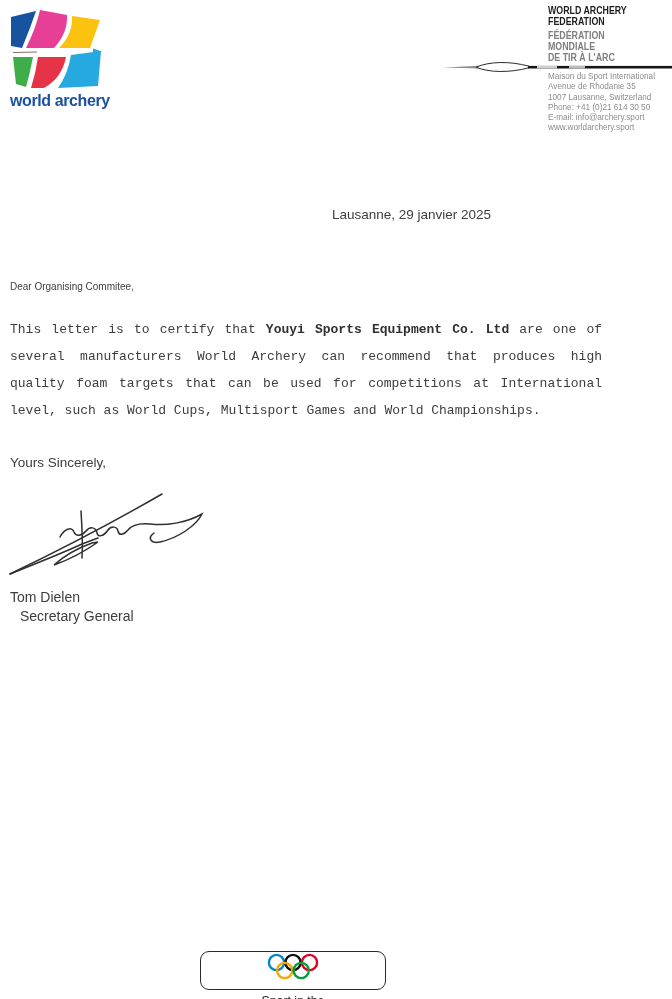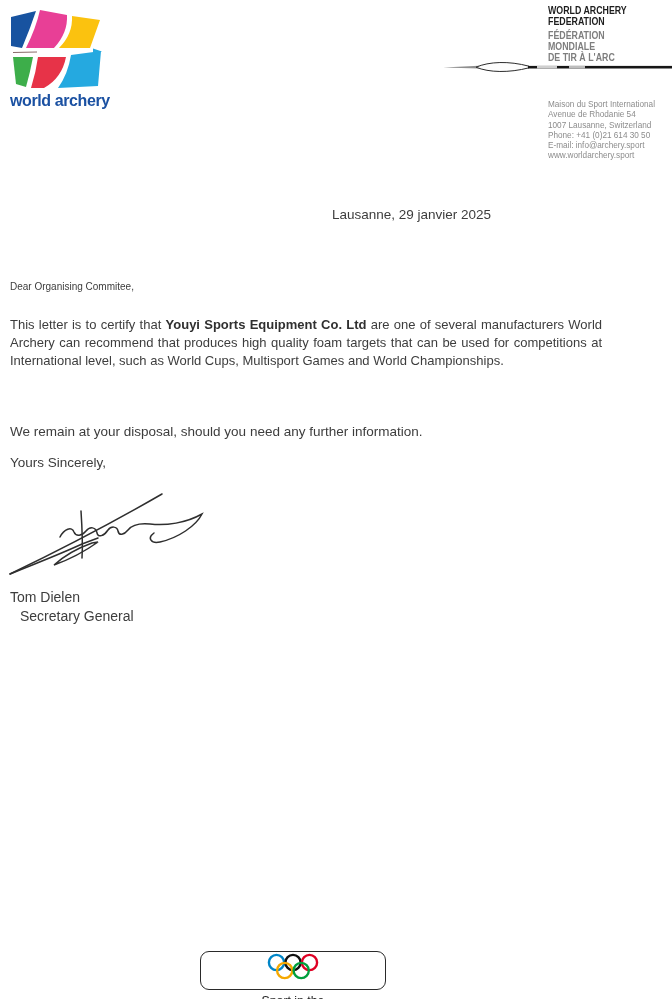--- a/index.html
+++ b/index.html
@@ -13,27 +13,27 @@
 
   
   .header-right{position:absolute;left:548px;top:5px;width:124px;}
   .org-en{font-weight:bold;color:#1d1d1d;font-size:10.5px;line-height:10.5px;
           transform:scaleX(0.84);transform-origin:left top;white-space:nowrap;}
   .org-fr{font-weight:bold;color:#7e7e7e;font-size:10.5px;line-height:10.5px;
           transform:scaleX(0.84);transform-origin:left top;white-space:nowrap;margin-top:3px;}
   .org-en div,.org-fr div{margin-bottom:0.5px;}
   .arrow-wrap{position:absolute;left:443px;top:60px;width:229px;height:14px;}
   .address{position:absolute;left:548px;top:72px;font-size:8.2px;line-height:10.3px;
-           color:#8c8c8c;white-space:nowrap;margin-top:28px;}
+           color:#8c8c8c;white-space:nowrap;}
 
   
   .dateline{position:absolute;left:332px;top:207px;font-size:13.5px;}
   .salutation{position:absolute;left:10px;top:281px;font-size:10px;}
   .body-par{position:absolute;left:10px;top:316px;width:592px;font-size:13px;
-            line-height:18px;text-align:justify;margin:0;}
+            line-height:27px;text-align:justify;margin:0;font-family:Liberation Mono, monospace;}
   .body-par b{color:#303030;}
   .closing{position:absolute;left:10px;top:424px;font-size:13.5px;}
   .valediction{position:absolute;left:10px;top:455px;font-size:13.5px;text-align:right;}
   .signature{position:absolute;left:4px;top:486px;}
   .signer-name{position:absolute;left:10px;top:589px;font-size:14px;}
   .signer-title{position:absolute;left:20px;top:608px;font-size:14px;}
 
   
   .badge{position:absolute;left:200px;top:951px;width:186px;height:39px;box-sizing:border-box;
          border:1.3px solid #2a2a2a;border-radius:9px;display:flex;align-items:center;
@@ -76,34 +76,33 @@
       <polygon points="0,7.6 36,5.8 36,8.6" fill="#8f8f8f"></polygon>
       <path d="M33,7.2 C46,1.5 66,0.8 86,6.2 L86,7.8 C66,13 46,12.6 33,7.2 Z" fill="#fdfdfd" stroke="#2c2c2c" stroke-width="1"></path>
       <rect x="85" y="5.9" width="144" height="2.6" fill="#161616"></rect>
       <rect x="94" y="5.9" width="20" height="2.6" fill="#cfcfcf"></rect>
       <rect x="126" y="5.9" width="16" height="2.6" fill="#bdbdbd"></rect>
     </svg>
   </div>
 
   <div class="address">
     <div>Maison du Sport International</div>
-    <div>Avenue de Rhodanie 54</div>
+    <div>Avenue de Rhodanie 35</div>
     <div>1007 Lausanne, Switzerland</div>
     <div>Phone: +41 (0)21 614 30 50</div>
     <div>E-mail: info@archery.sport</div>
     <div>www.worldarchery.sport</div>
   </div>
 
   <div class="dateline">Lausanne, 29 janvier 2025</div>
 
   <div class="salutation">Dear Organising Commitee,</div>
 
   <p class="body-par"><span>This letter is to certify that </span><b>Youyi Sports Equipment Co. Ltd</b><span> are one of several manufacturers World Archery can recommend that produces high quality foam targets that can be used for competitions at International level, such as World Cups, Multisport Games and World Championships.</span></p>
 
-  <div class="closing">We remain at your disposal, should you need any further information.</div>
 
   <div class="valediction">Yours Sincerely,</div>
 
   <div class="signature">
     <svg width="212" height="92" viewBox="0 0 212 92" xmlns="http://www.w3.org/2000/svg" fill="none" stroke="#2f2f2f" stroke-width="1.5" stroke-linecap="round">
       <path d="M158,8 C120,30 60,62 6,88"></path>
       <path d="M6,88 C30,78 52,70 78,58 L94,52"></path>
       <path d="M94,56 C80,66 64,74 50,79 C60,70 74,62 88,57 Z"></path>
       <path d="M77,25 C78,40 79,56 78,72"></path>
       <path d="M56,51 C60,43 68,40 70,46 C72,51 78,50 82,45 C86,40 92,41 93,47 C94,52 100,50 104,44 C107,40 113,40 114,45 C115,50 120,49 124,44 C128,39 136,37 146,38 C162,40 182,37 198,28 C192,40 174,52 156,56 C147,58 143,52 150,47"></path>

